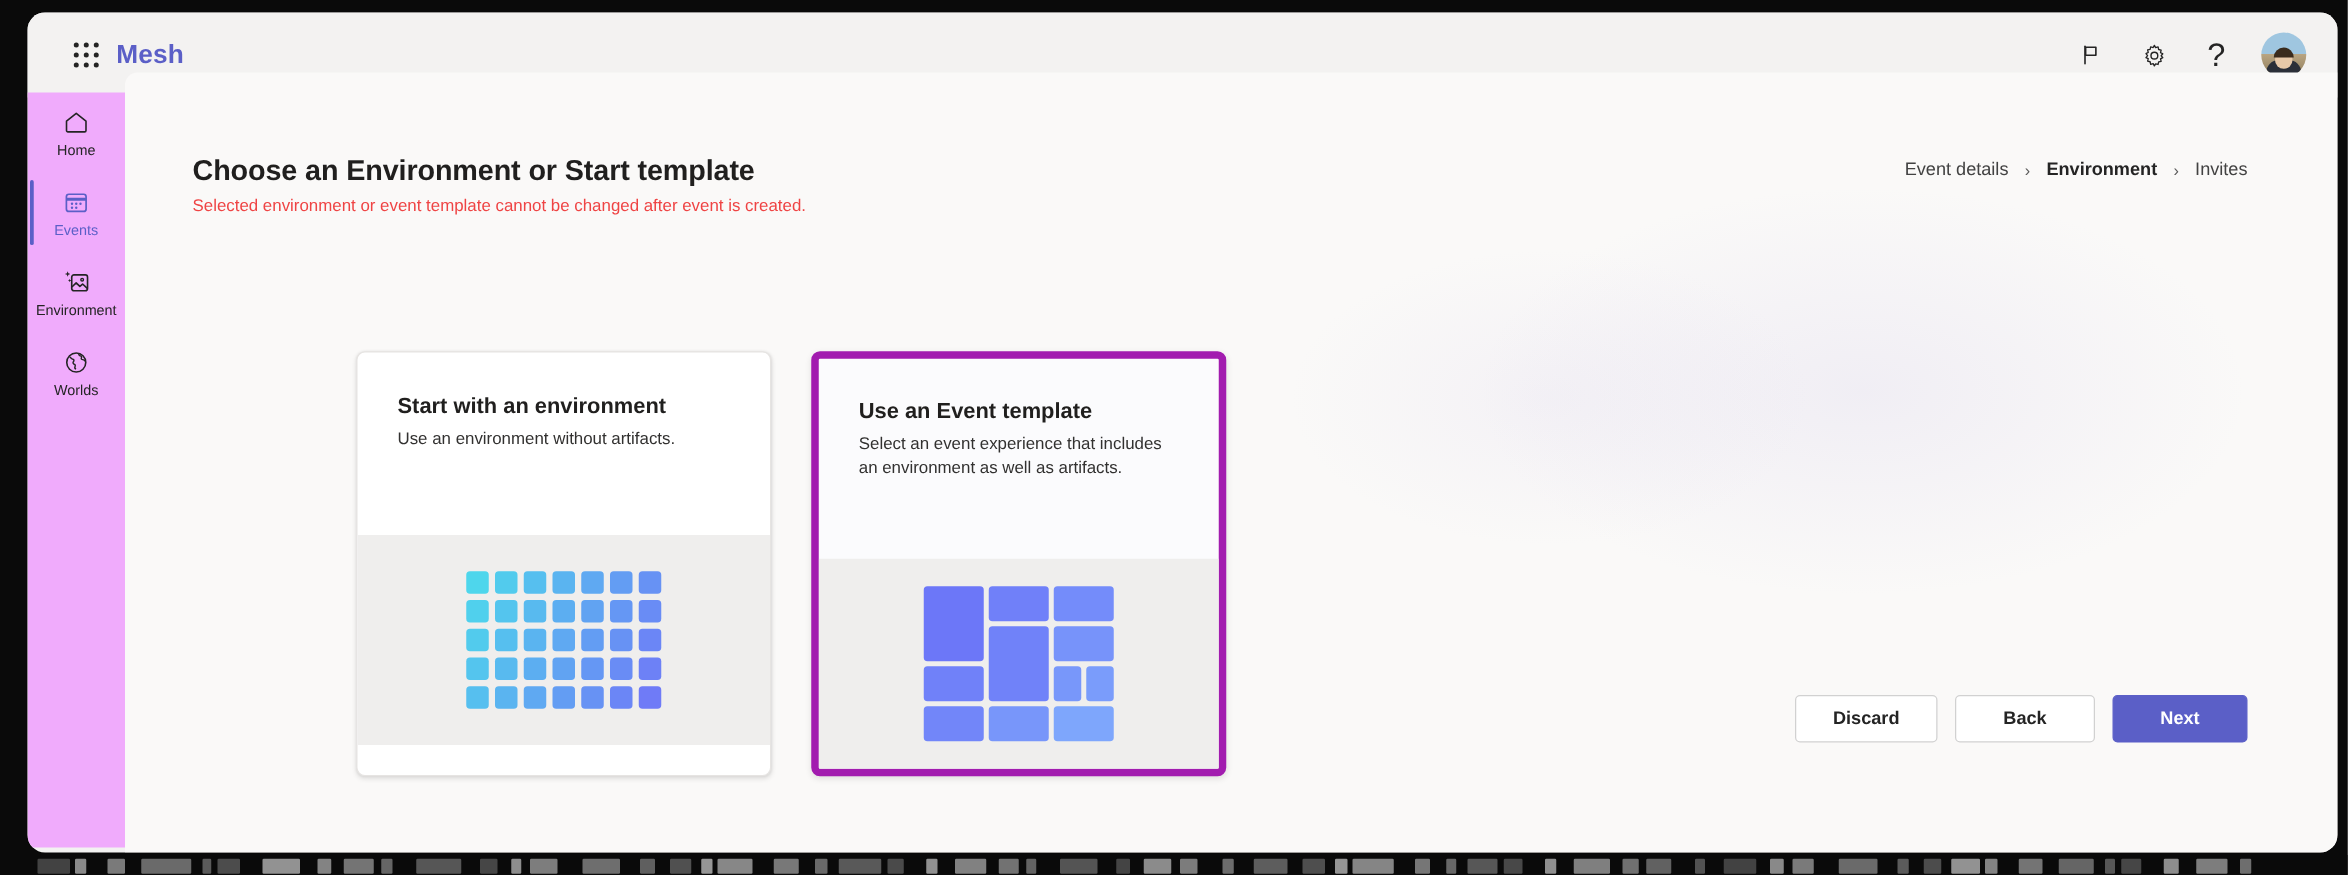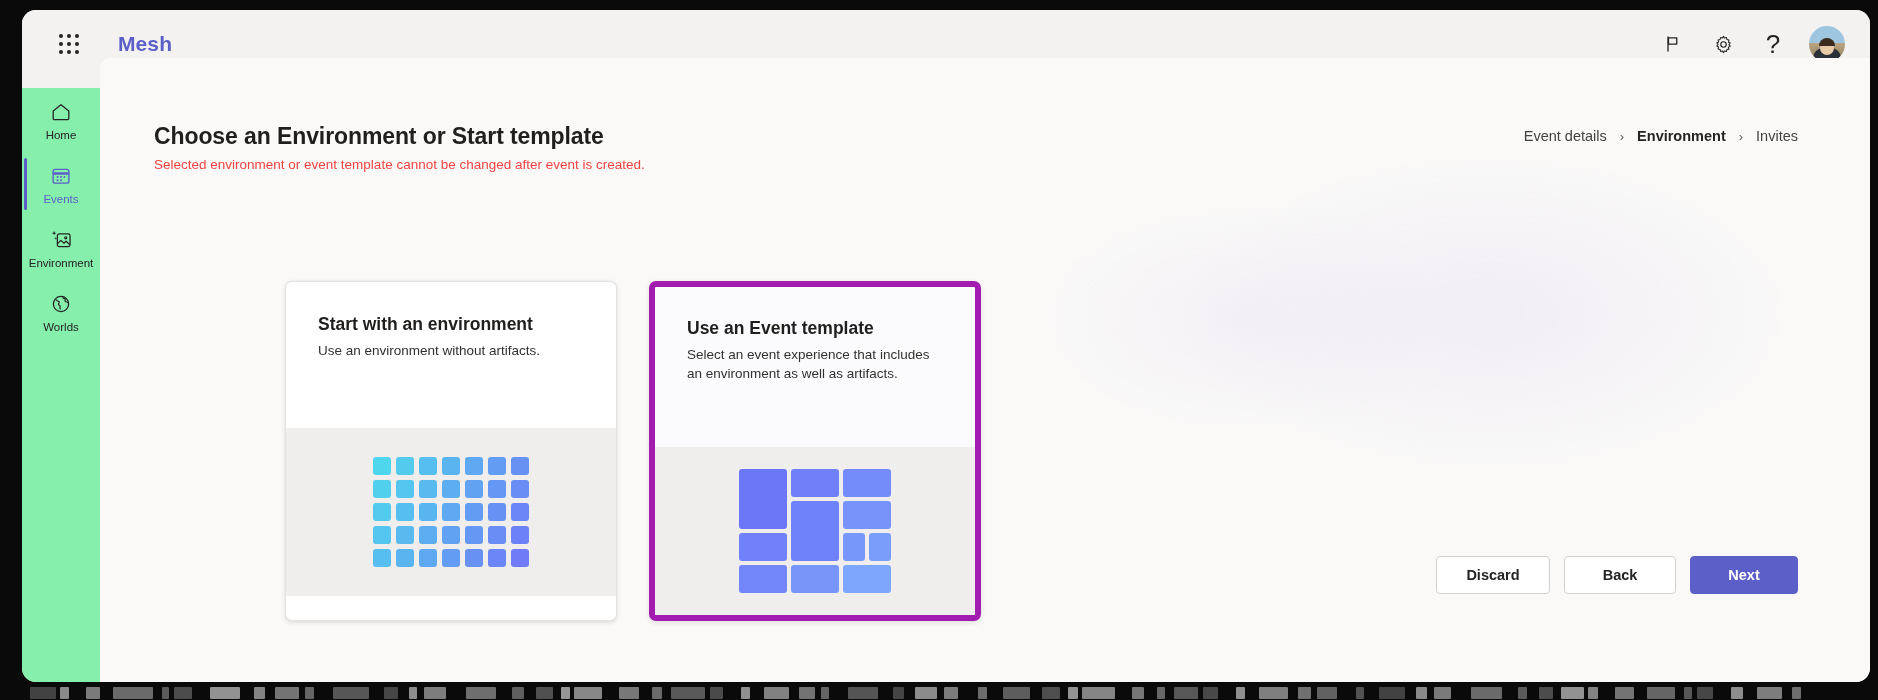--- a/index.html
+++ b/index.html
@@ -44,21 +44,20 @@
   }
   .waffle-grid {
     display: grid;
     grid-template-columns: repeat(3, 4px);
     grid-template-rows: repeat(3, 4px);
     gap: 4px;
   }
   .waffle-dot { width: 4px; height: 4px; border-radius: 50%; background: #242424; }
 
   #app-title {
-    margin-left: 25px;
     font-size: 21px;
     font-weight: 600;
     color: #5b5fc7;
     letter-spacing: 0.1px;
   }
 
   #top-right {
     margin-left: auto;
     display: flex;
     align-items: center;
@@ -103,24 +102,24 @@
     left: 50%; bottom: 0;
     transform: translateX(-50%);
     width: 28px; height: 14px;
     border-radius: 10px 10px 0 0;
     background: #2b2f38;
   }
 
   
   #left-rail {
     position: absolute;
-    left: 0; top: 78px;
+    left: 0; top: 64px;
     width: 78px;
     height: 604px;
-    background: #86efac;
+    background: #f0abfc;
     padding-top: 0;
   }
   .rail-item {
     position: relative;
     width: 78px;
     height: 64px;
     display: flex;
     flex-direction: column;
     align-items: center;
     justify-content: center;

